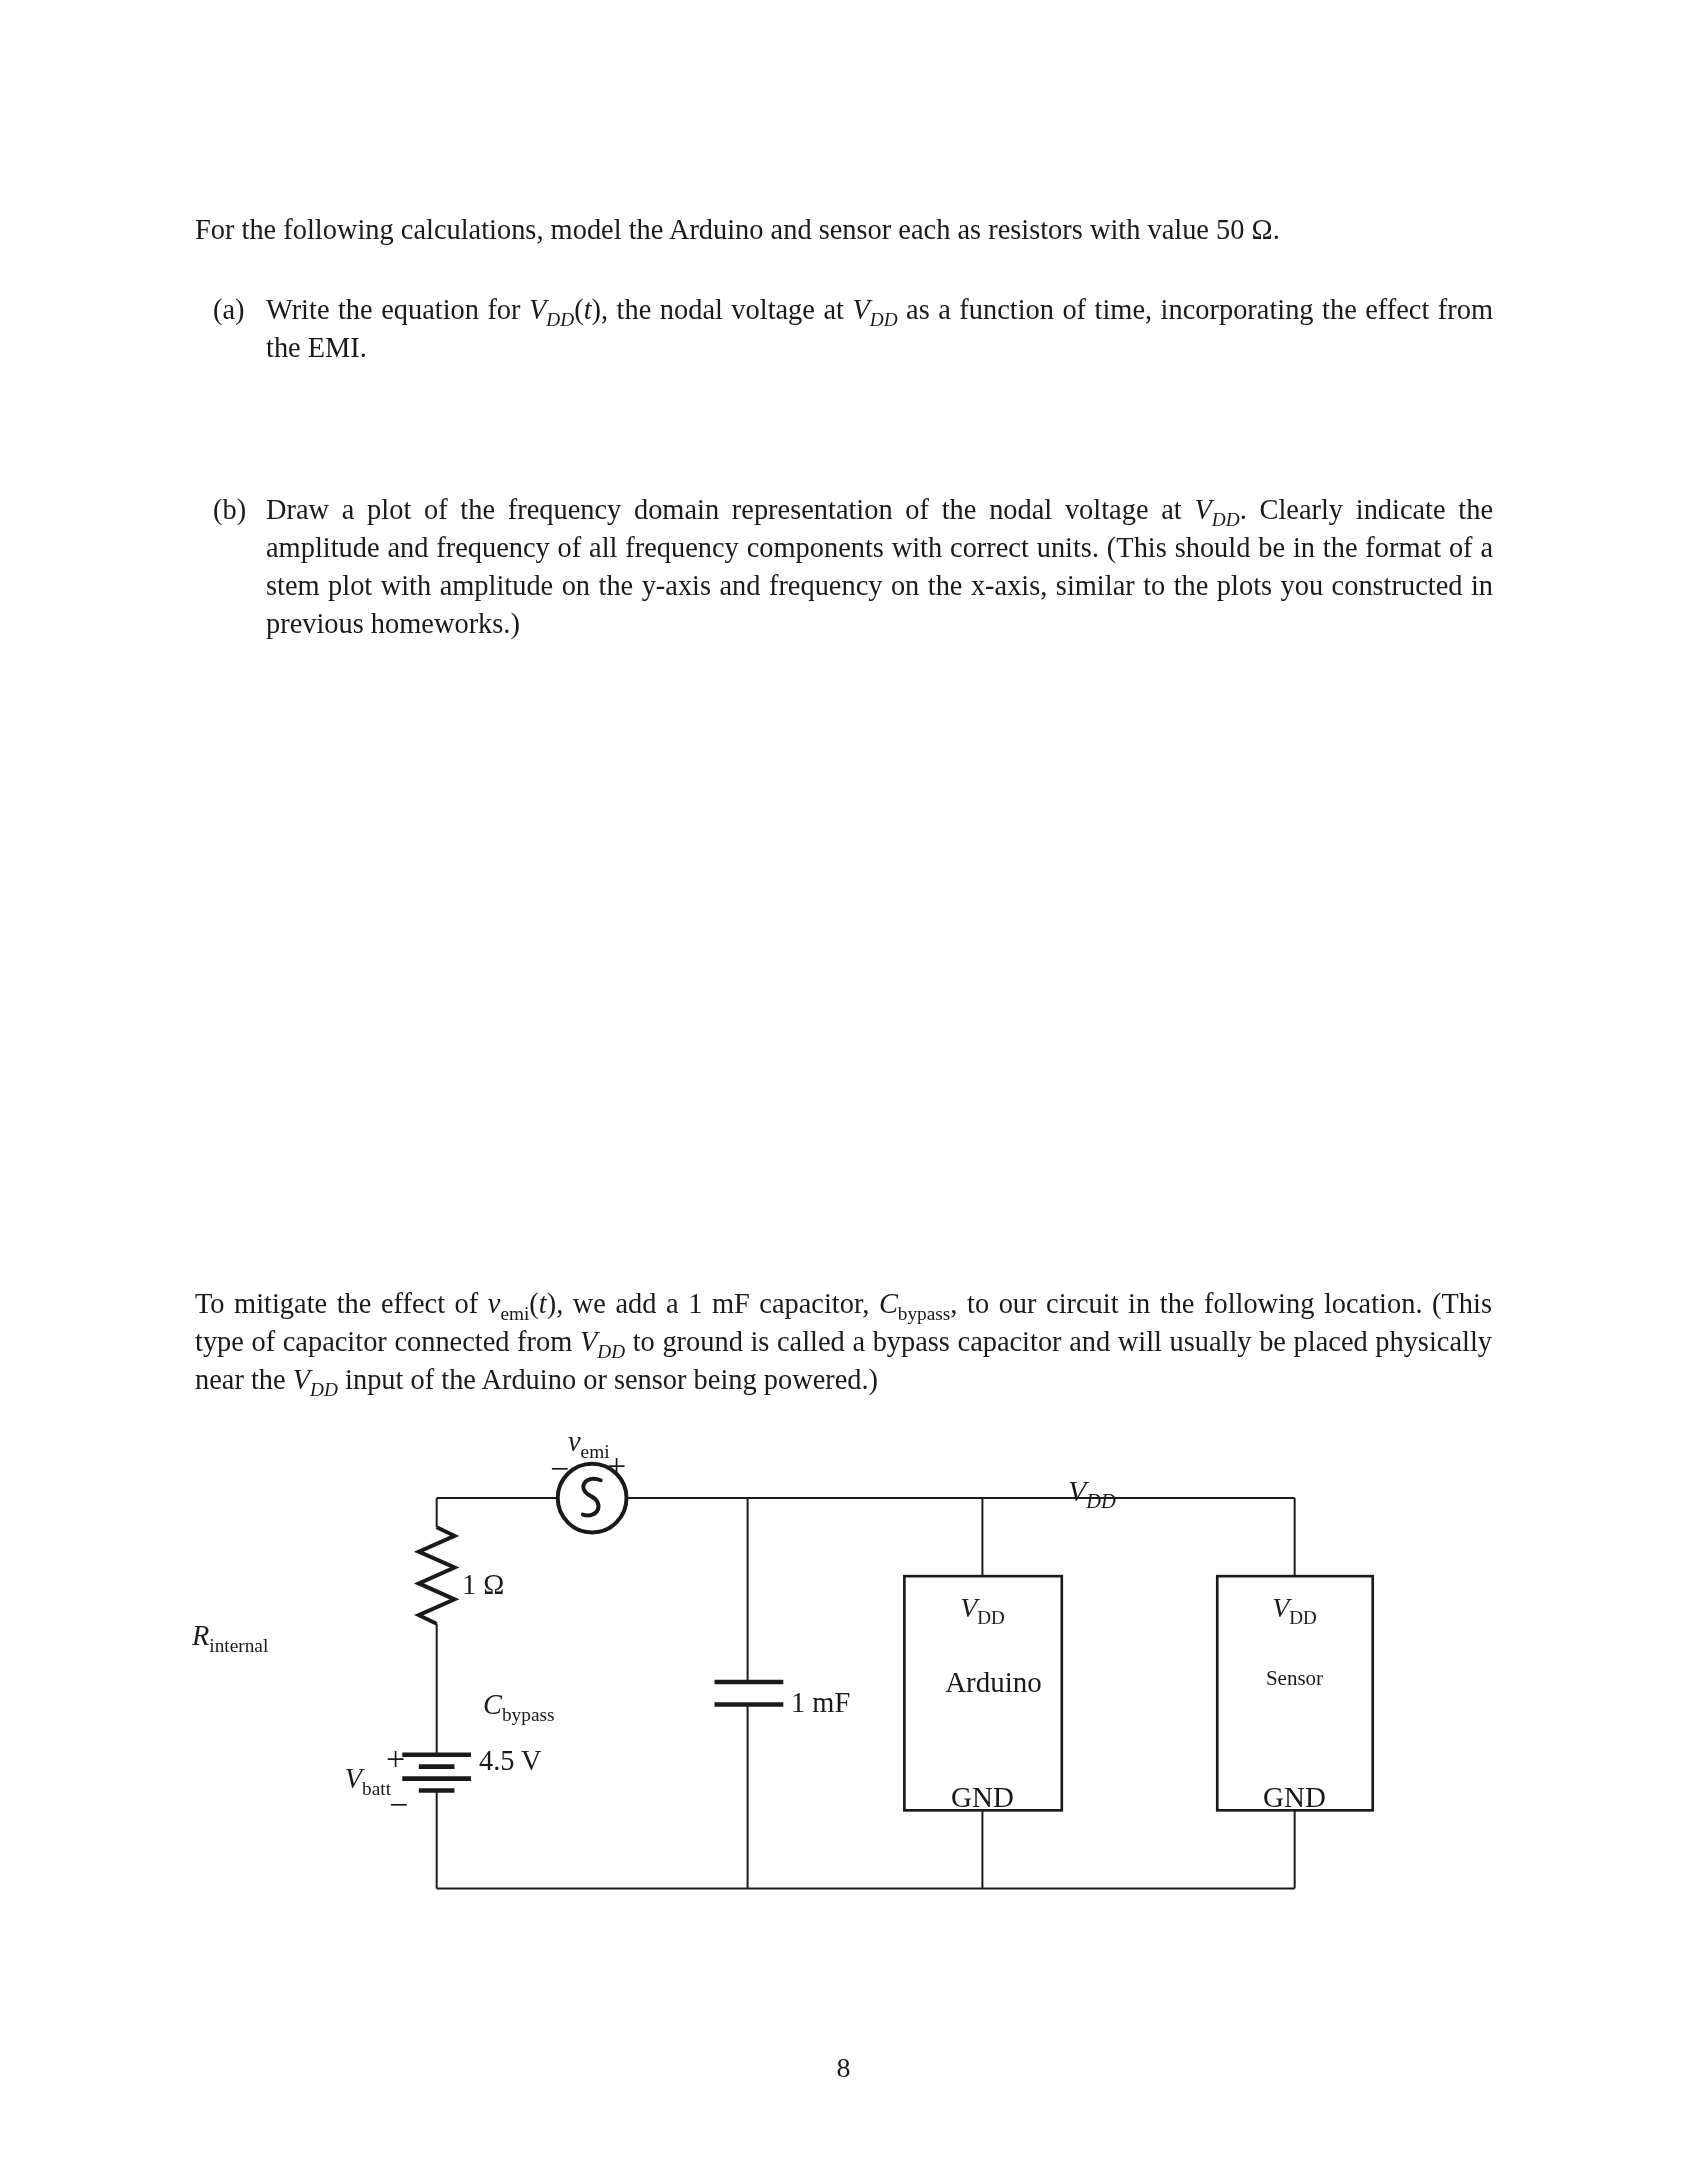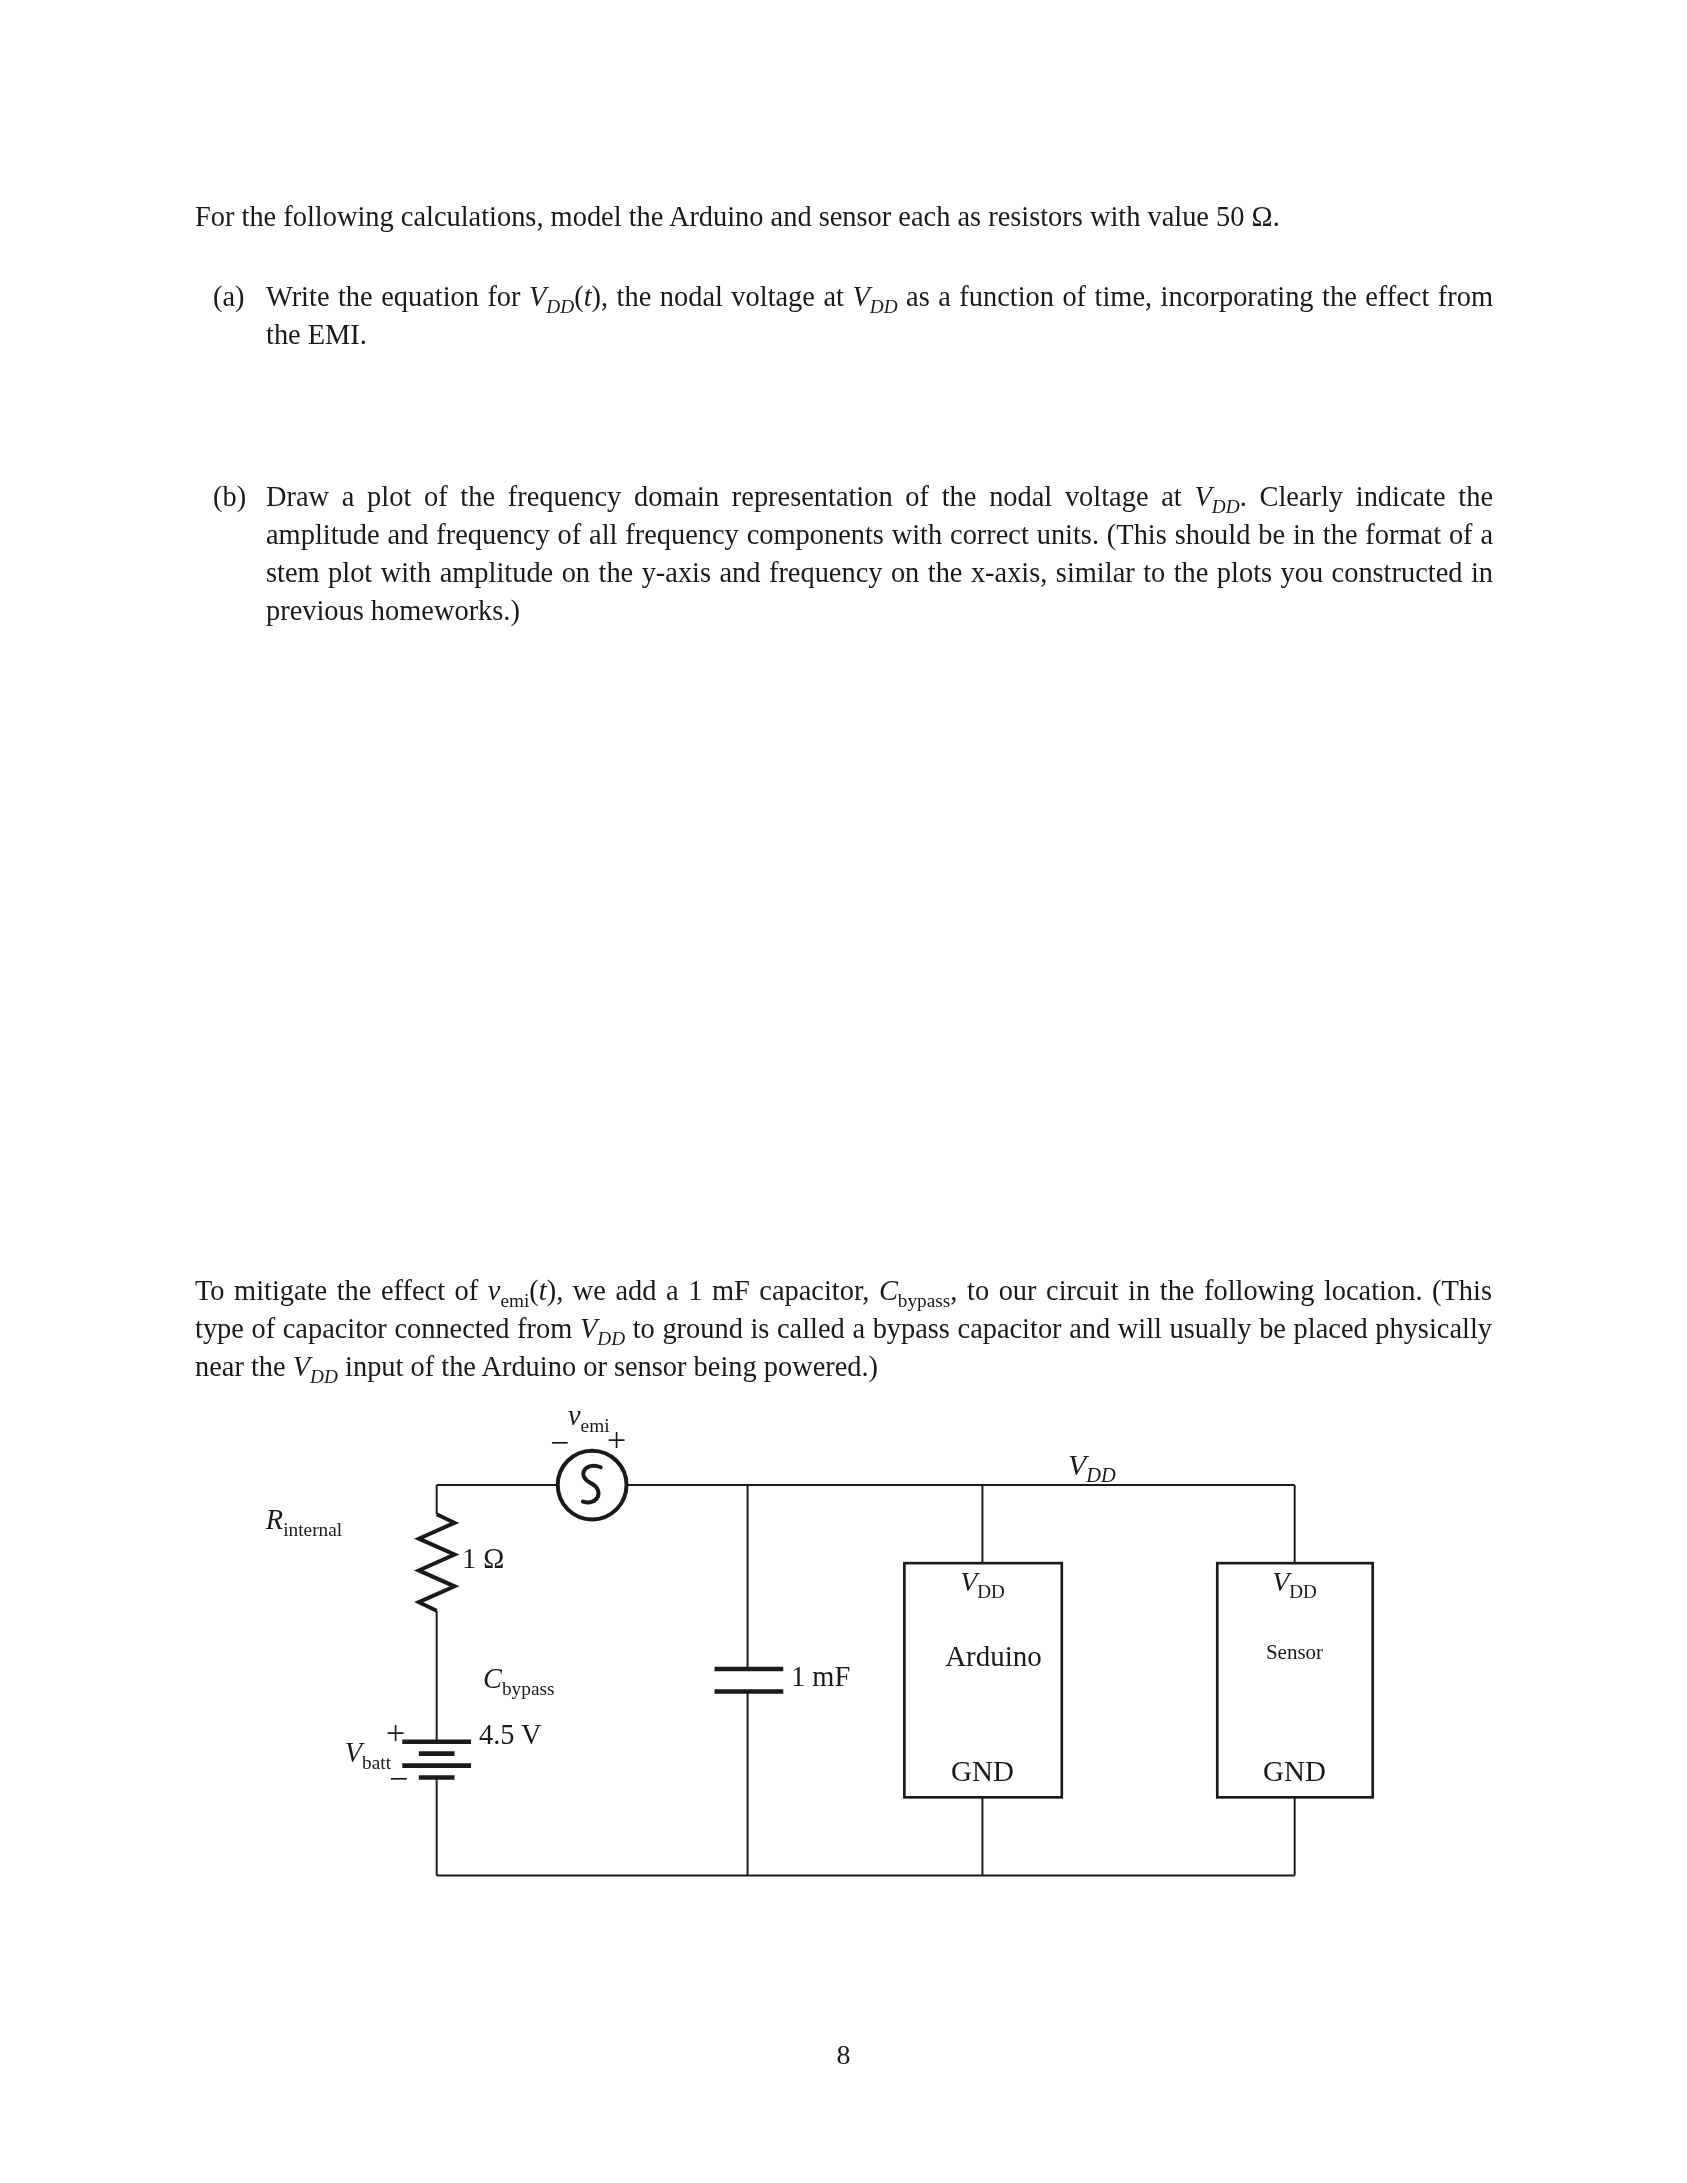--- a/index.html
+++ b/index.html
@@ -1,20 +1,20 @@
 <!DOCTYPE html>
 <html style="font-size:10.6px"><head>
 <meta charset="utf-8">
 <style>
   html,body{margin:0;padding:0;background:#ffffff;}
   body{
     width:1687px;height:2183px;position:relative;overflow:hidden;
     font-family:"Liberation Serif", serif;color:#1a1a1a;
   }
-  .abs{position:absolute;}
+  .abs{position:absolute;margin-top:13px;}
   .para{font-size:28.4px;line-height:38px;text-align:justify;}
   .oneline{font-size:28.4px;line-height:38px;white-space:nowrap;}
   .item-label{font-size:28.4px;line-height:38px;}
   sub{font-size:68%;line-height:0;}
   .clabel{font-size:28.4px;line-height:1.1;white-space:nowrap;}
   .sign{font-size:34px;line-height:1.1;}
   .boxlabel{text-align:center;white-space:nowrap;}
   svg{position:absolute;left:0;top:0;}
 </style>
 </head>
@@ -67,21 +67,21 @@
       <line x1="1957" y1="2717" x2="1957" y2="2835"></line>
     </g>
   </svg>
 
   <div class="abs sign" style="left:550px;top:1424px;">−</div>
   <div class="abs clabel" style="left:568px;top:1400px;"><i>v</i><sub>emi</sub></div>
   <div class="abs sign" style="left:607px;top:1421px;">+</div>
 
   <div class="abs clabel" style="left:1068px;top:1448px;font-size:30px;"><i>V<sub>DD</sub></i></div>
 
-  <div class="abs clabel" style="left:192px;top:1504px;width:224px;text-align:center;"><i>R</i><sub>internal</sub></div>
+  <div class="abs clabel" style="left:192px;top:1594px;width:224px;text-align:left;"><i>R</i><sub>internal</sub></div>
   <div class="abs clabel" style="left:462px;top:1543px;">1 Ω</div>
 
   <div class="abs sign" style="left:386px;top:1716px;line-height:1;">+</div>
   <div class="abs clabel" style="left:198px;top:1737px;width:193px;text-align:right;"><i>V</i><sub>batt</sub></div>
   <div class="abs sign" style="left:389px;top:1762px;line-height:1;">−</div>
   <div class="abs clabel" style="left:479px;top:1719px;">4.5 V</div>
 
   <div class="abs clabel" style="left:483px;top:1663px;width:225px;text-align:left;"><i>C</i><sub>bypass</sub></div>
   <div class="abs clabel" style="left:791px;top:1661px;">1 mF</div>
 

